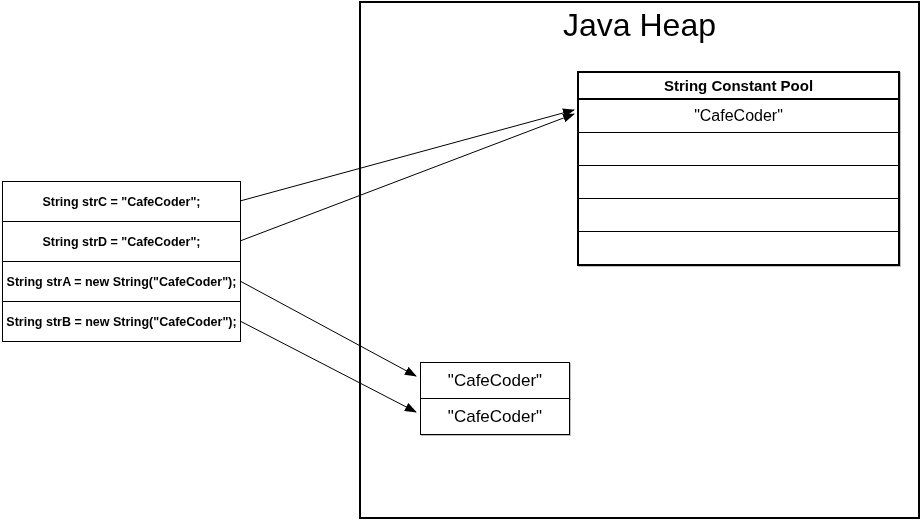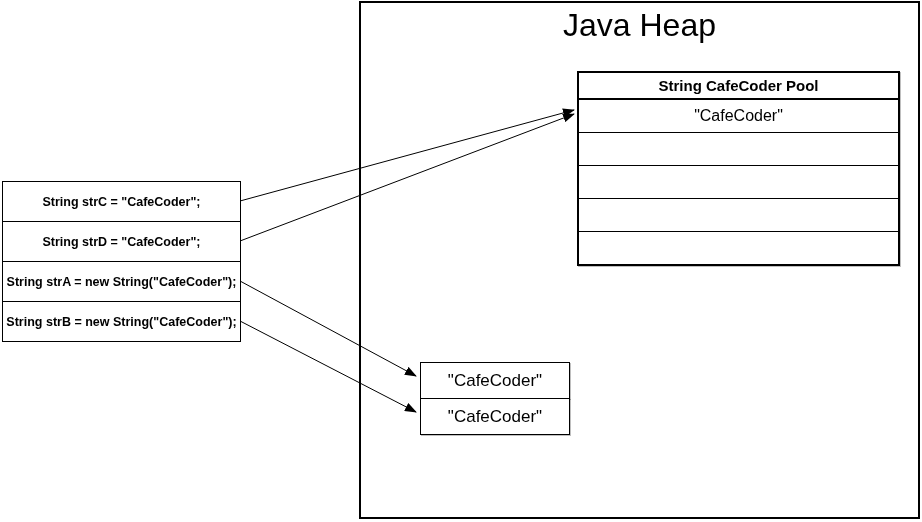--- a/index.html
+++ b/index.html
@@ -119,21 +119,21 @@
 </head>
 <body>
 
 <div class="canvas">
 
   <div class="heap">
     <div class="heap-title">Java Heap</div>
   </div>
 
   <div class="pool">
-    <div class="pool-header">String CafeCoder Pool</div>
+    <div class="pool-header">String Constant Pool</div>
     <div class="pool-row">"CafeCoder"</div>
     <div class="pool-row"></div>
     <div class="pool-row"></div>
     <div class="pool-row"></div>
     <div class="pool-row"></div>
   </div>
 
   <div class="statements">
     <div class="stmt">String strC = "CafeCoder";</div>
     <div class="stmt">String strD = "CafeCoder";</div>

